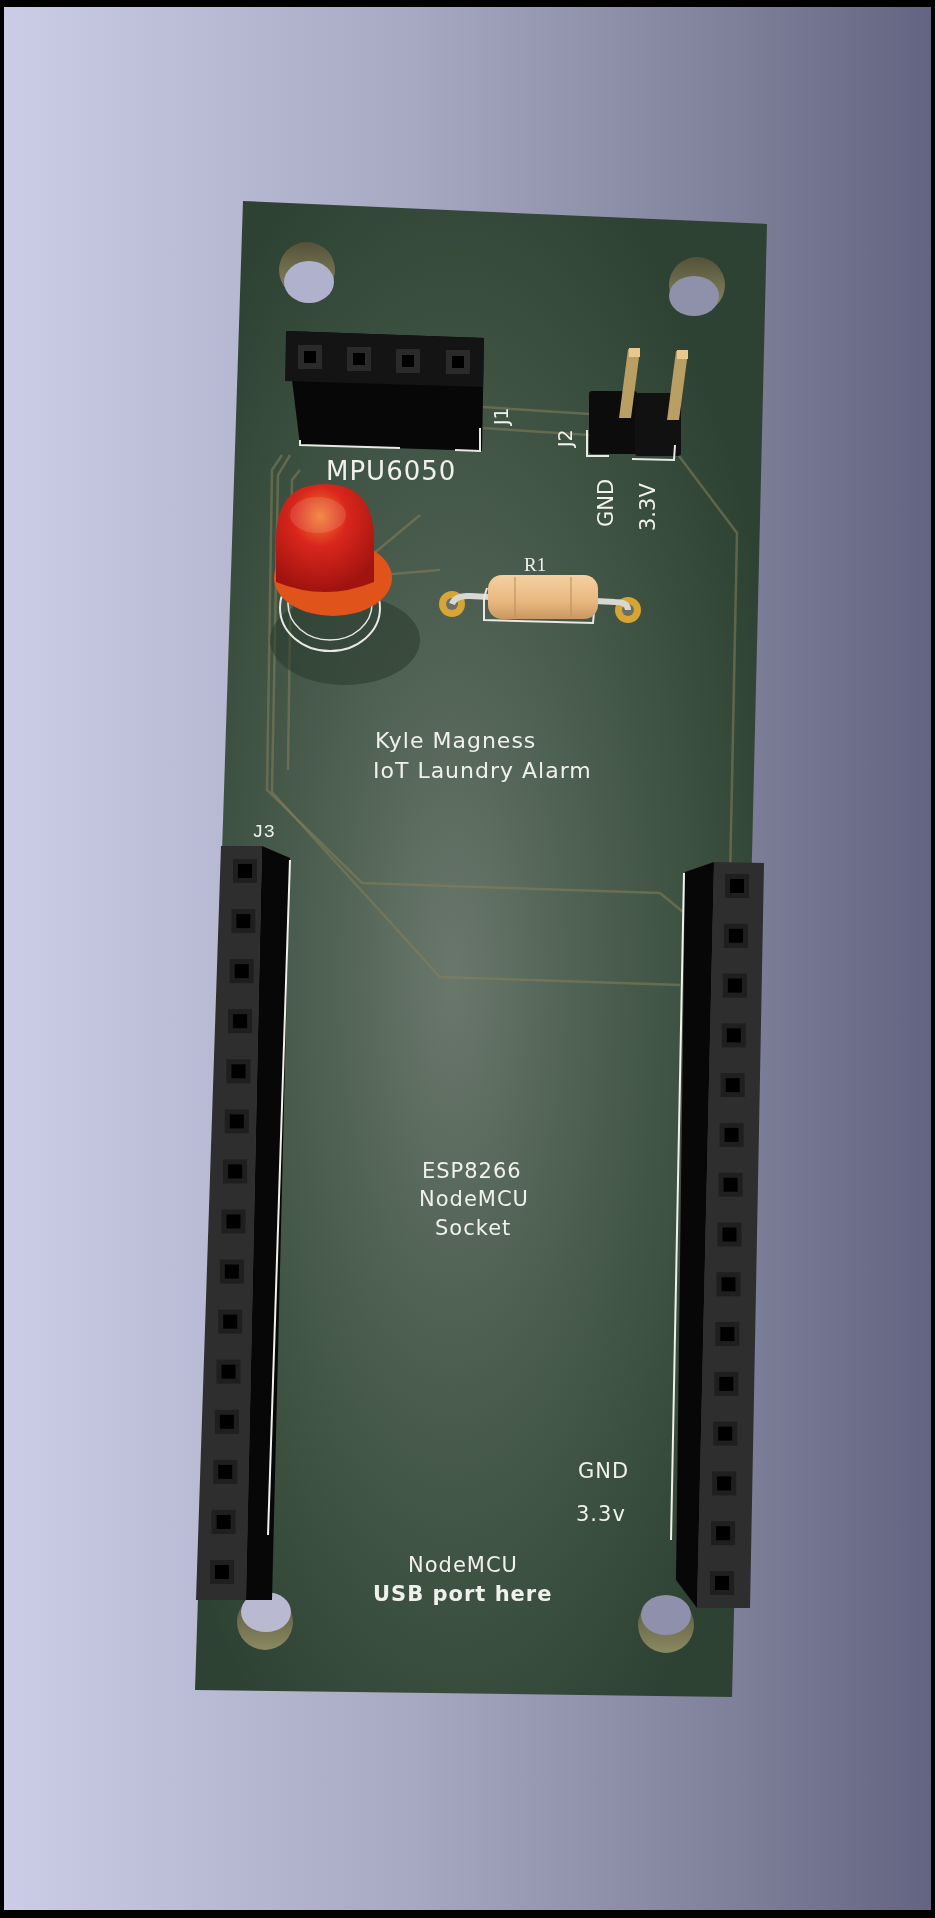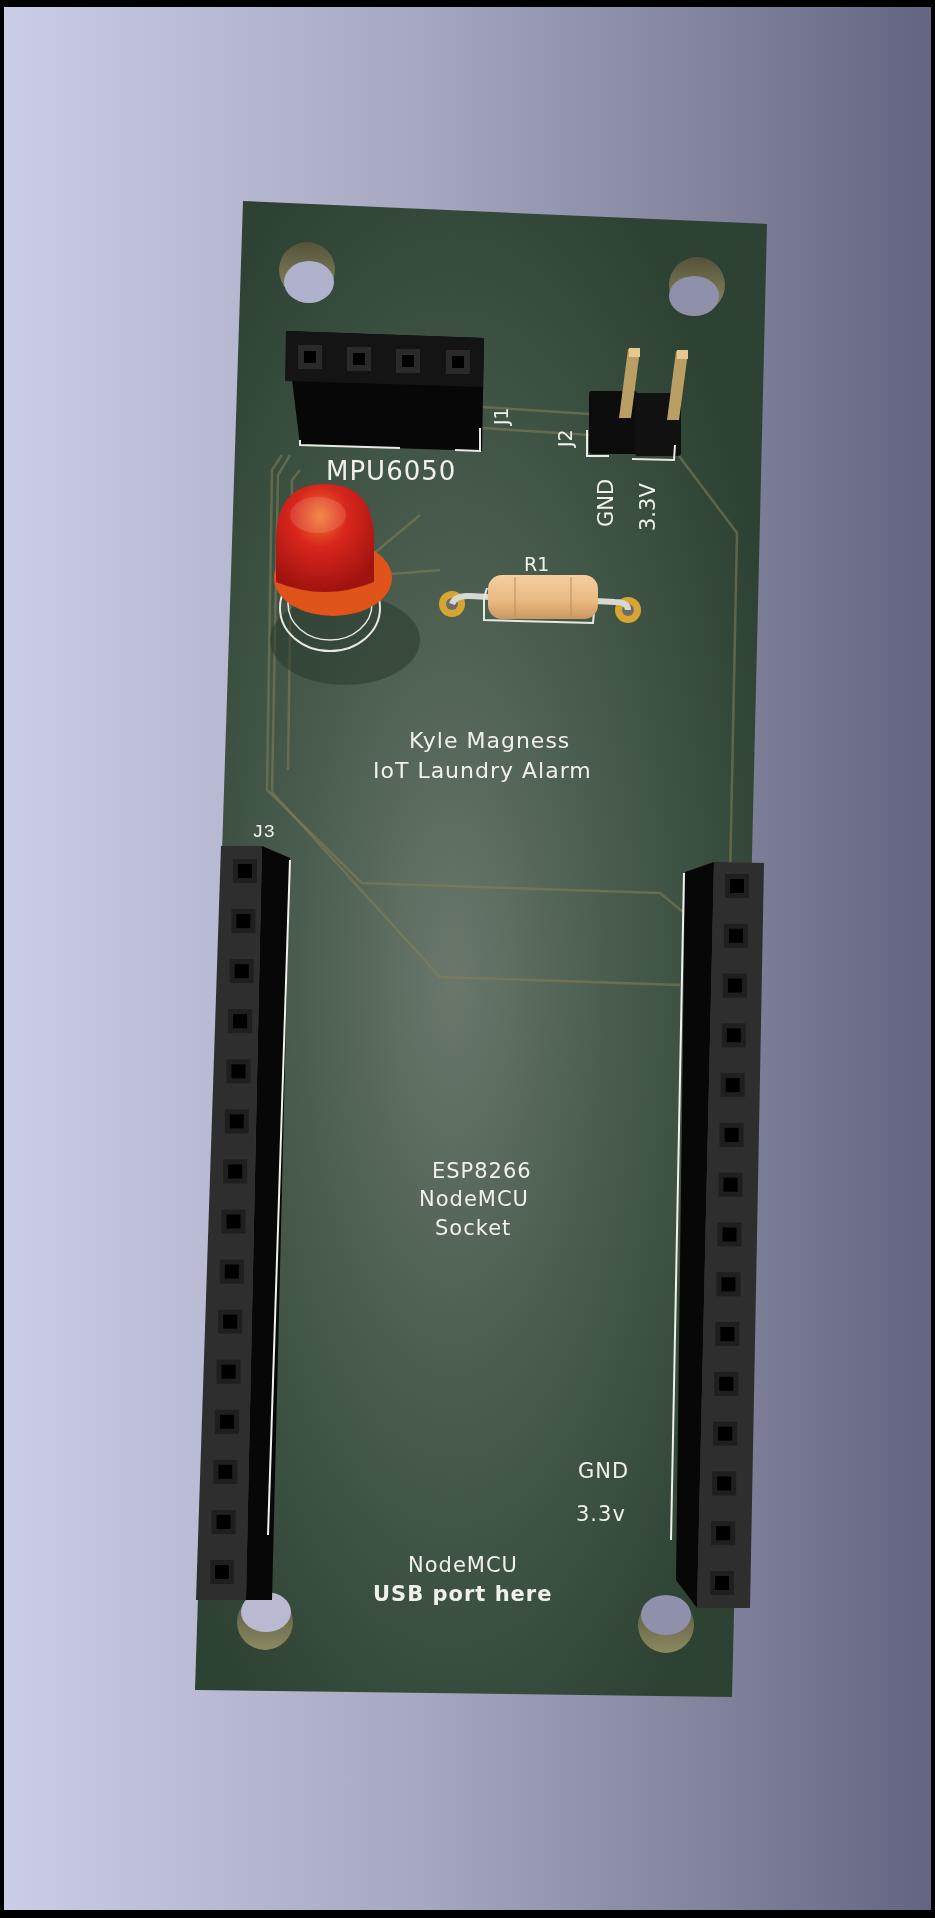--- a/index.html
+++ b/index.html
@@ -189,24 +189,24 @@
           <rect x="715" y="1576" width="14" height="14" fill="#000"></rect>
         </g>
   </g>
 </svg>
 
 <div class="lbl" style="left:322px;top:451px;font-size:26px;letter-spacing:1px;">MPU6050</div>
 <div class="lbl" style="left:488px;top:418px;font-size:19px;transform:rotate(-90deg);transform-origin:left top;">J1</div>
 <div class="lbl" style="left:552px;top:440px;font-size:19px;transform:rotate(-90deg);transform-origin:left top;">J2</div>
 <div class="lbl" style="left:592px;top:520px;font-size:21px;transform:rotate(-90deg);transform-origin:left top;">GND</div>
 <div class="lbl" style="left:634px;top:524px;font-size:21px;transform:rotate(-90deg);transform-origin:left top;">3.3V</div>
-<div class="lbl" style="left:520px;top:548px;font-size:19px;">R1</div>
-<div class="lbl" style="left:405px;top:723px;font-size:22px;letter-spacing:1px;">Kyle Magness</div>
+<div class="lbl" style="left:520px;top:548px;font-size:19px;font-family:Liberation Serif, serif;">R1</div>
+<div class="lbl" style="left:371px;top:723px;font-size:22px;letter-spacing:1px;">Kyle Magness</div>
 <div class="lbl" style="left:369px;top:753px;font-size:22px;letter-spacing:1px;">IoT Laundry Alarm</div>
 <div class="lbl" style="left:248px;top:816px;font-size:19px;font-family:Liberation Mono, monospace;">J3</div>
-<div class="lbl" style="left:428px;top:1154px;font-size:21px;letter-spacing:1px;">ESP8266</div>
+<div class="lbl" style="left:418px;top:1154px;font-size:21px;letter-spacing:1px;">ESP8266</div>
 <div class="lbl" style="left:415px;top:1182px;font-size:21px;letter-spacing:1px;">NodeMCU</div>
 <div class="lbl" style="left:431px;top:1211px;font-size:21px;letter-spacing:1px;text-align:center;">Socket</div>
 <div class="lbl" style="left:574px;top:1454px;font-size:21px;letter-spacing:1px;">GND</div>
 <div class="lbl" style="left:572px;top:1497px;font-size:21px;letter-spacing:1px;">3.3v</div>
 <div class="lbl" style="left:404px;top:1548px;font-size:21px;letter-spacing:1px;">NodeMCU</div>
 <div class="lbl" style="left:369px;top:1577px;font-size:21px;letter-spacing:1px;font-weight:bold;">USB port here</div>
 </div>
 
 </body></html>

